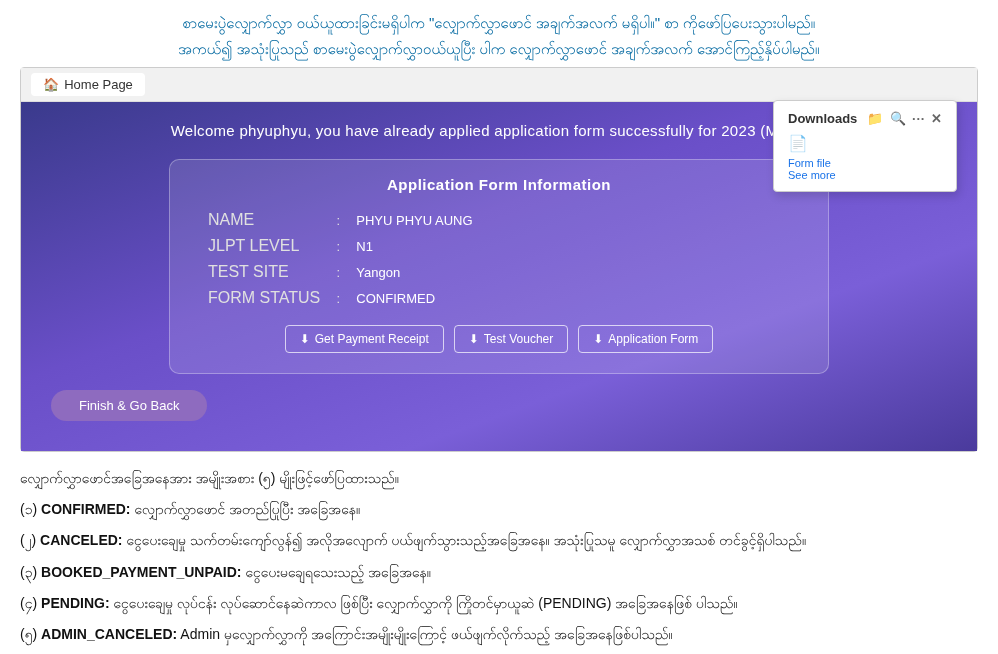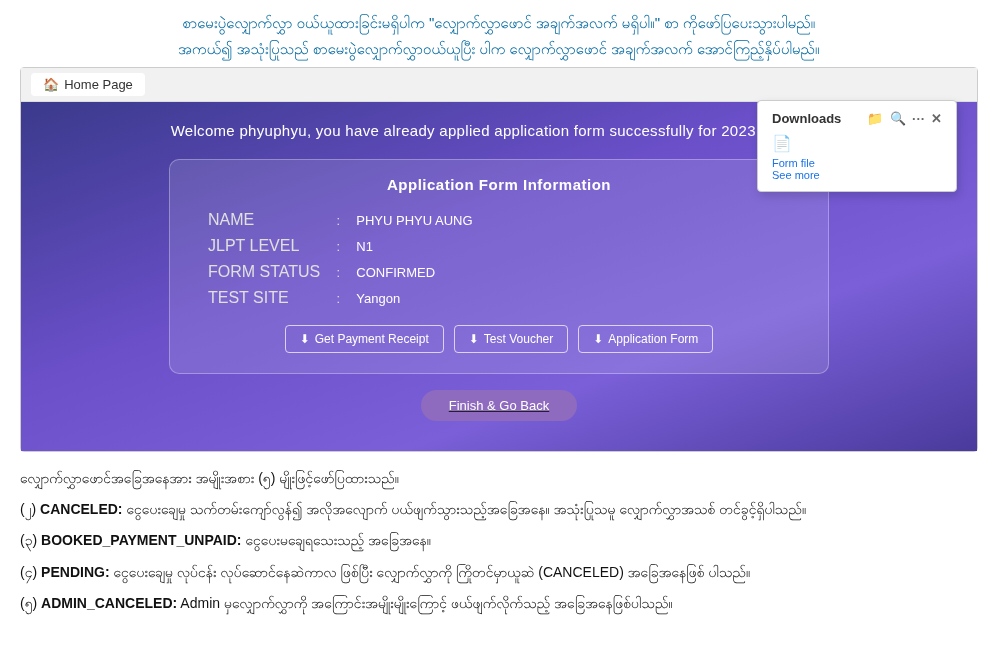--- a/index.html
+++ b/index.html
@@ -52,21 +52,21 @@
 
     .downloads-popup {
       position: absolute;
       top: 32px;
       right: 20px;
       background: #fff;
       border: 1px solid #ccc;
       border-radius: 4px;
       box-shadow: 2px 4px 10px rgba(0,0,0,0.15);
       padding: 10px 14px;
-      width: 200px;
+      width: 184px;
       z-index: 100;
       font-size: 12px;
     }
 
     .downloads-popup .dl-header {
       display: flex;
       justify-content: space-between;
       align-items: center;
       margin-bottom: 8px;
       font-size: 13px;
@@ -181,23 +181,22 @@
       padding: 6px 14px;
       font-size: 12px;
       cursor: pointer;
       display: flex;
       align-items: center;
       gap: 5px;
     }
 
     .finish-btn-row {
       display: flex;
-      justify-content: center;
+      justify-content: flex-start;
       margin-top: 16px;
-      text-decoration: underline;
     }
 
     .btn-finish {
       background: #8e6bbf;
       border: none;
       color: #fff;
       border-radius: 20px;
       padding: 8px 28px;
       font-size: 13px;
       cursor: pointer;
@@ -265,28 +264,28 @@
             <td class="label-col">NAME</td>
             <td class="colon-col">:</td>
             <td class="value-col">PHYU PHYU AUNG</td>
           </tr>
           <tr>
             <td class="label-col">JLPT LEVEL</td>
             <td class="colon-col">:</td>
             <td class="value-col">N1</td>
           </tr>
           <tr>
+            <td class="label-col">TEST SITE</td>
+            <td class="colon-col">:</td>
+            <td class="value-col">Yangon</td>
+          </tr>
+          <tr>
             <td class="label-col">FORM STATUS</td>
             <td class="colon-col">:</td>
             <td class="value-col">CONFIRMED</td>
-          </tr>
-          <tr>
-            <td class="label-col">TEST SITE</td>
-            <td class="colon-col">:</td>
-            <td class="value-col">Yangon</td>
           </tr>
         </tbody>
       </table>
 
       <div class="btn-row">
         <button class="btn-action">
           <span>⬇</span>
           <span>Get Payment Receipt</span>
         </button>
         <button class="btn-action">
@@ -303,32 +302,37 @@
     <div class="finish-btn-row">
       <button class="btn-finish">Finish &amp; Go Back</button>
     </div>
 
   </div>
 </div>
 
 <div class="body-text">
   <p>လျှောက်လွှာဖောင်အခြေအနေအား အမျိုးအစား (၅) မျိုးဖြင့်ဖော်ပြထားသည်။</p>
   <p>
+    <span>(၁)</span>
+    <span class="bold-label">CONFIRMED:</span>
+    <span> လျှောက်လွှာဖောင် အတည်ပြုပြီး အခြေအနေ။</span>
+  </p>
+  <p>
     <span>(၂)</span>
     <span class="bold-label">CANCELED:</span>
     <span> ငွေပေးချေမှု သက်တမ်းကျော်လွန်၍ အလိုအလျောက် ပယ်ဖျက်သွားသည့်အခြေအနေ။ အသုံးပြုသမူ လျှောက်လွှာအသစ် တင်ခွင့်ရှိပါသည်။</span>
   </p>
   <p>
     <span>(၃)</span>
     <span class="bold-label">BOOKED_PAYMENT_UNPAID:</span>
     <span> ငွေပေးမချေရသေးသည့် အခြေအနေ။</span>
   </p>
   <p>
     <span>(၄)</span>
     <span class="bold-label">PENDING:</span>
-    <span> ငွေပေးချေမှု လုပ်ငန်း လုပ်ဆောင်နေဆဲကာလ ဖြစ်ပြီး လျှောက်လွှာကို ကြိုတင်မှာယူဆဲ (CANCELED) အခြေအနေဖြစ် ပါသည်။</span>
+    <span> ငွေပေးချေမှု လုပ်ငန်း လုပ်ဆောင်နေဆဲကာလ ဖြစ်ပြီး လျှောက်လွှာကို ကြိုတင်မှာယူဆဲ (PENDING) အခြေအနေဖြစ် ပါသည်။</span>
   </p>
   <p>
     <span>(၅)</span>
     <span class="bold-label">ADMIN_CANCELED:</span>
     <span>  Admin မှလျှောက်လွှာကို အကြောင်းအမျိုးမျိုးကြောင့် ဖယ်ဖျက်လိုက်သည့် အခြေအနေဖြစ်ပါသည်။</span>
   </p>
 </div>
 
 </body></html>

